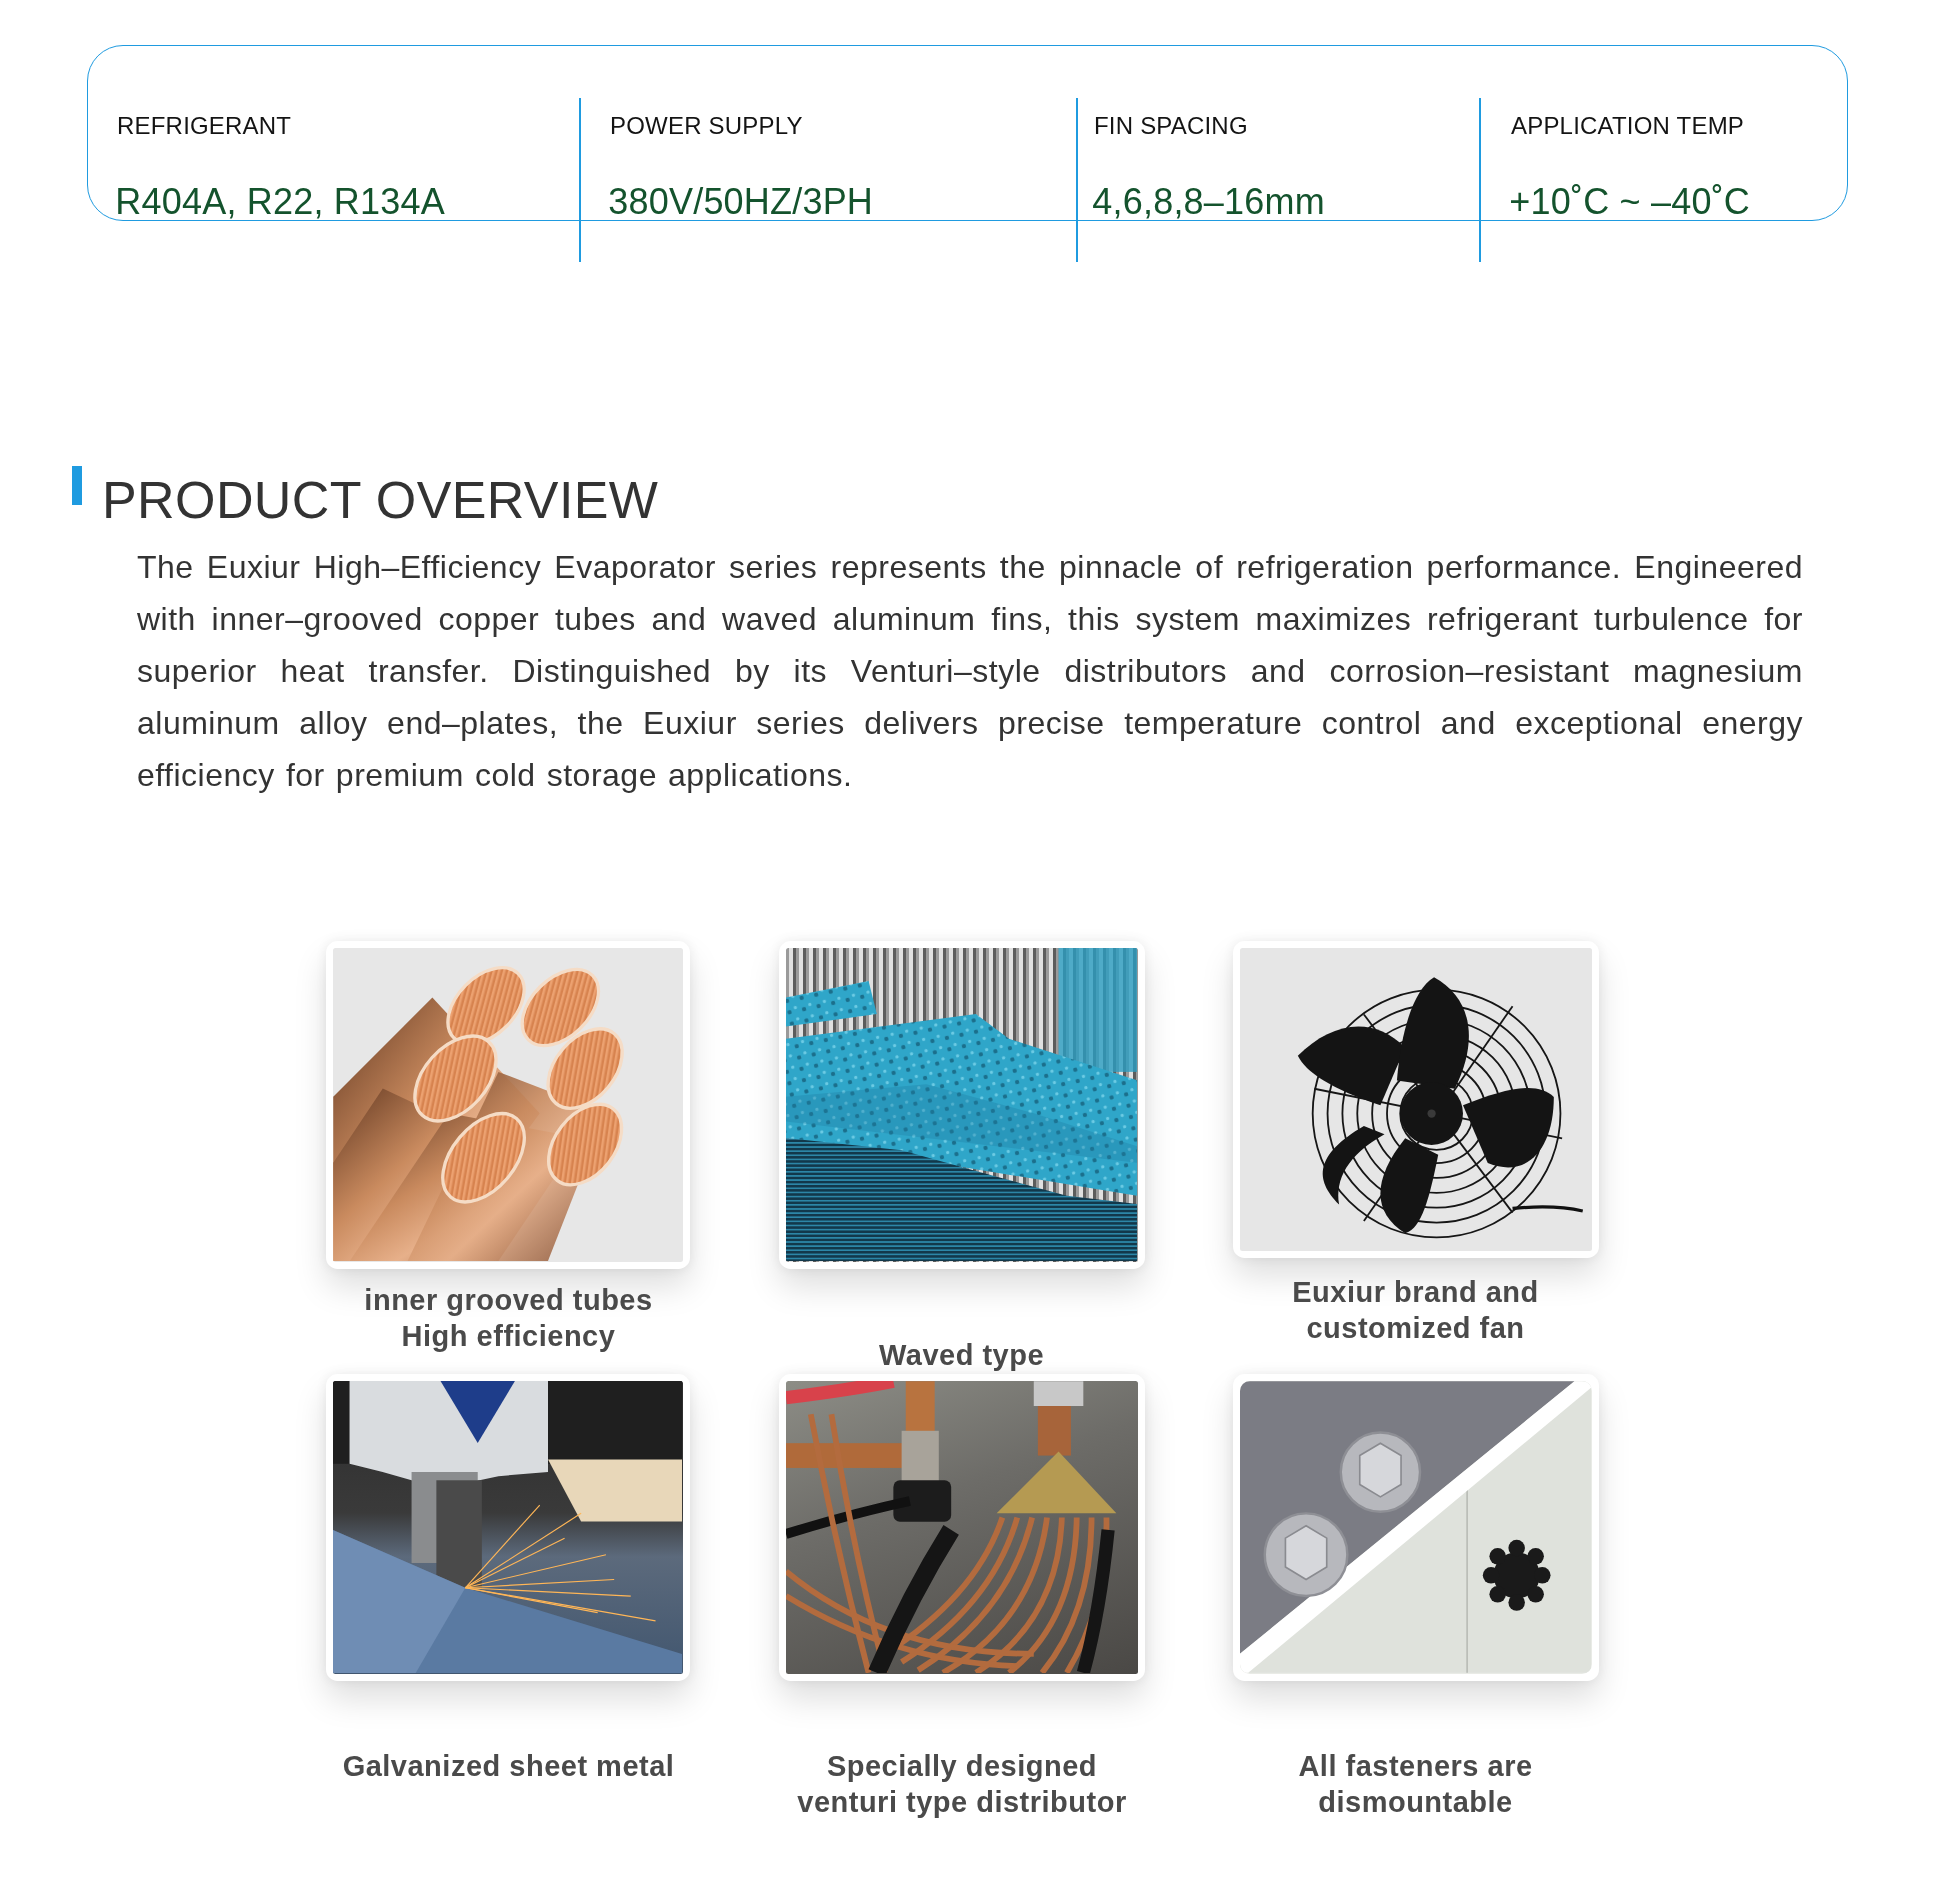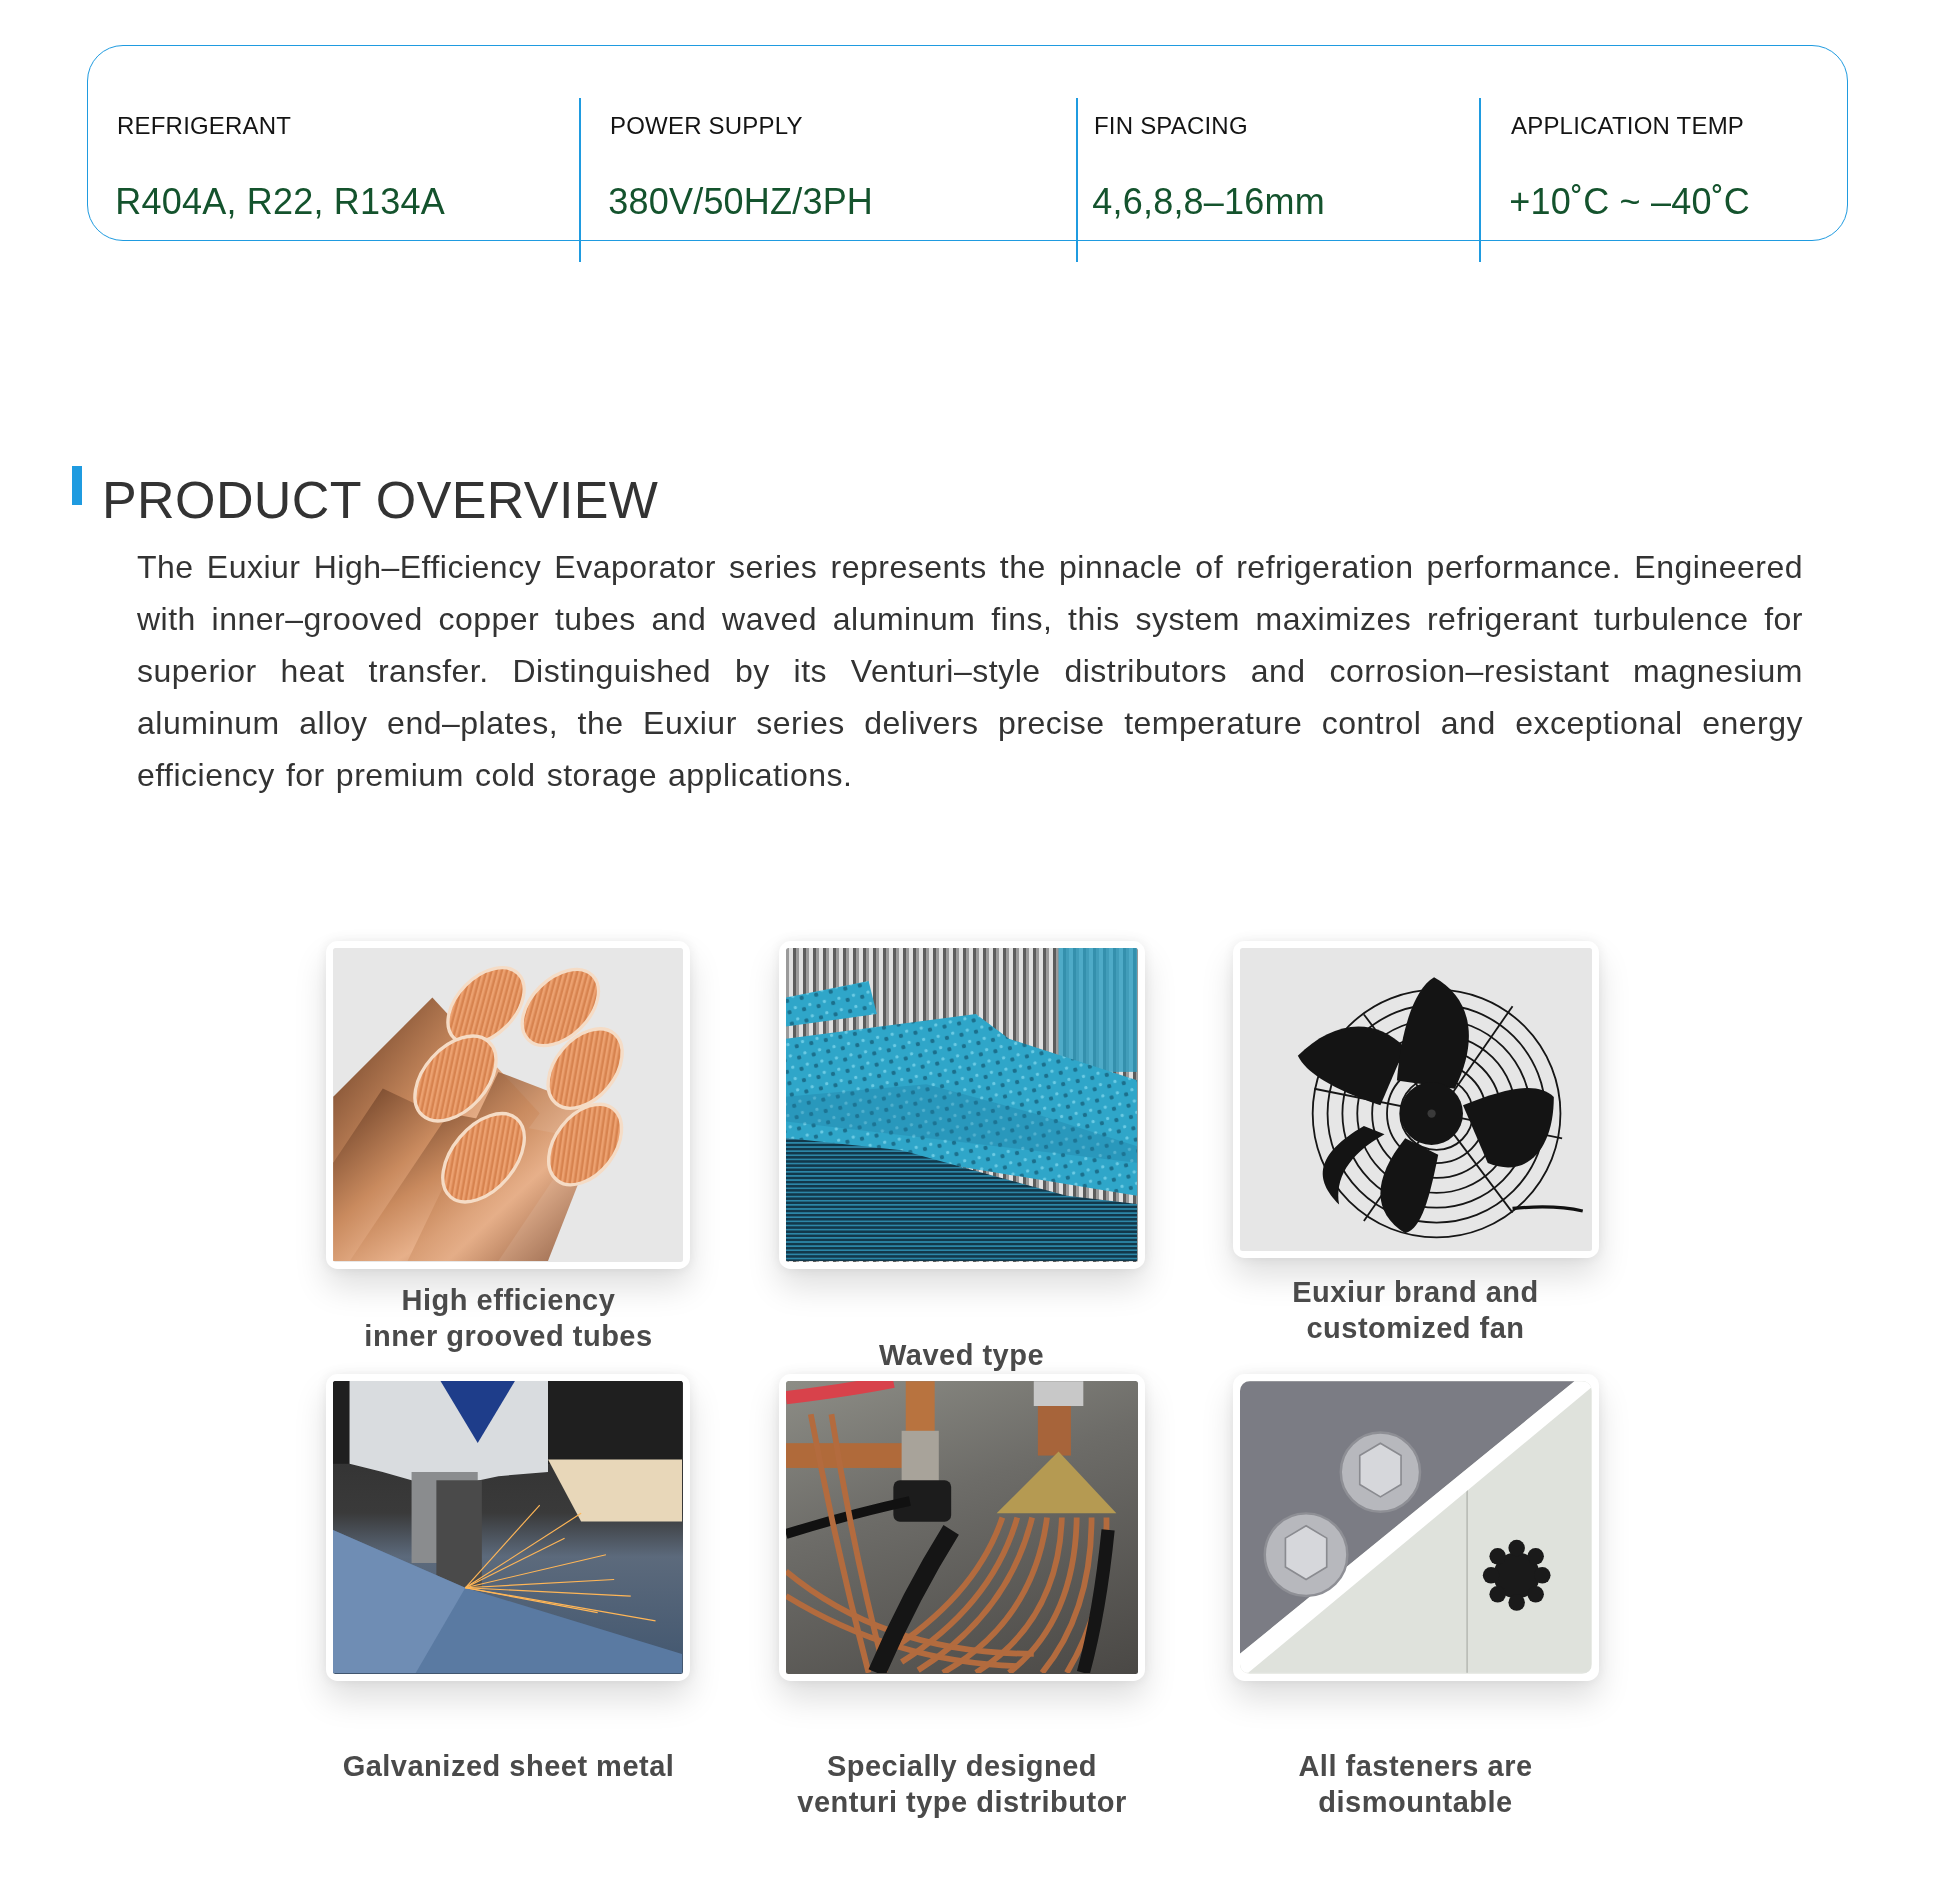--- a/index.html
+++ b/index.html
@@ -1,20 +1,20 @@
 <!DOCTYPE html>
 <html style="font-size:13.2px"><head>
 <meta charset="utf-8">
 <style>
   html, body { margin: 0; padding: 0; background: #ffffff; }
   body { width: 1936px; height: 1899px; position: relative; overflow: hidden;
          font-family: "Liberation Sans", "DejaVu Sans", sans-serif; }
 
   
-  .spec-box { position: absolute; left: 87px; top: 45px; width: 1761px; height: 196px;
+  .spec-box { position: absolute; left: 87px; top: 45px; width: 1761px; height: 176px;
               box-sizing: border-box; border: 1.7px solid #1f9be0; border-radius: 36px; background: #fff; }
   .spec-col { position: absolute; top: 0; height: 100%; }
   .spec-label { position: absolute; top: 66px; left: 0; white-space: nowrap;
                 font-size: 24px; color: #141414; letter-spacing: 0.2px; }
   .spec-value { position: absolute; top: 135px; left: -1.7px; white-space: nowrap;
                 font-size: 36px; color: #14532d; letter-spacing: 0.2px; }
   .spec-divider { position: absolute; top: 52px; width: 1.7px; height: 164px; background: #1f9be0; }
 
   
   .ov-accent { position: absolute; left: 72px; top: 466px; width: 10px; height: 39px; background: #1f9be0; }
@@ -102,22 +102,22 @@
         <ellipse cx="275" cy="72" rx="55" ry="35" transform="rotate(-45 275 72)" fill="url(#groove)" stroke="#f5dcc6" stroke-width="4"></ellipse>
         <ellipse cx="148" cy="158" rx="60" ry="38" transform="rotate(-48 148 158)" fill="url(#groove)" stroke="#f5dcc6" stroke-width="4"></ellipse>
         <ellipse cx="305" cy="146" rx="55" ry="36" transform="rotate(-50 305 146)" fill="url(#groove)" stroke="#f5dcc6" stroke-width="4"></ellipse>
         <ellipse cx="182" cy="254" rx="62" ry="38" transform="rotate(-50 182 254)" fill="url(#groove)" stroke="#f5dcc6" stroke-width="4"></ellipse>
         <ellipse cx="305" cy="238" rx="55" ry="36" transform="rotate(-52 305 238)" fill="url(#groove)" stroke="#f5dcc6" stroke-width="4"></ellipse>
       </g>
     </svg>
   </div>
 </div>
 <div class="caption" style="left:302px;top:1282px;width:413px;">
+  <div>inner grooved tubes</div>
   <div>High efficiency</div>
-  <div>inner grooved tubes</div>
 </div>
 
 <div class="card" style="left:779px;top:941px;width:366px;height:328px;">
   <div class="photo ph-fins">
     <svg width="351" height="313" viewBox="0 0 425 379">
       <defs>
         <pattern id="dots" width="18" height="14" patternUnits="userSpaceOnUse" patternTransform="rotate(-12)">
           <rect width="18" height="14" fill="#2fa6c9"></rect>
           <circle cx="6" cy="7" r="2.6" fill="#1b6f8c"></circle>
             <circle cx="14" cy="3" r="2" fill="#6ccbe4"></circle>

